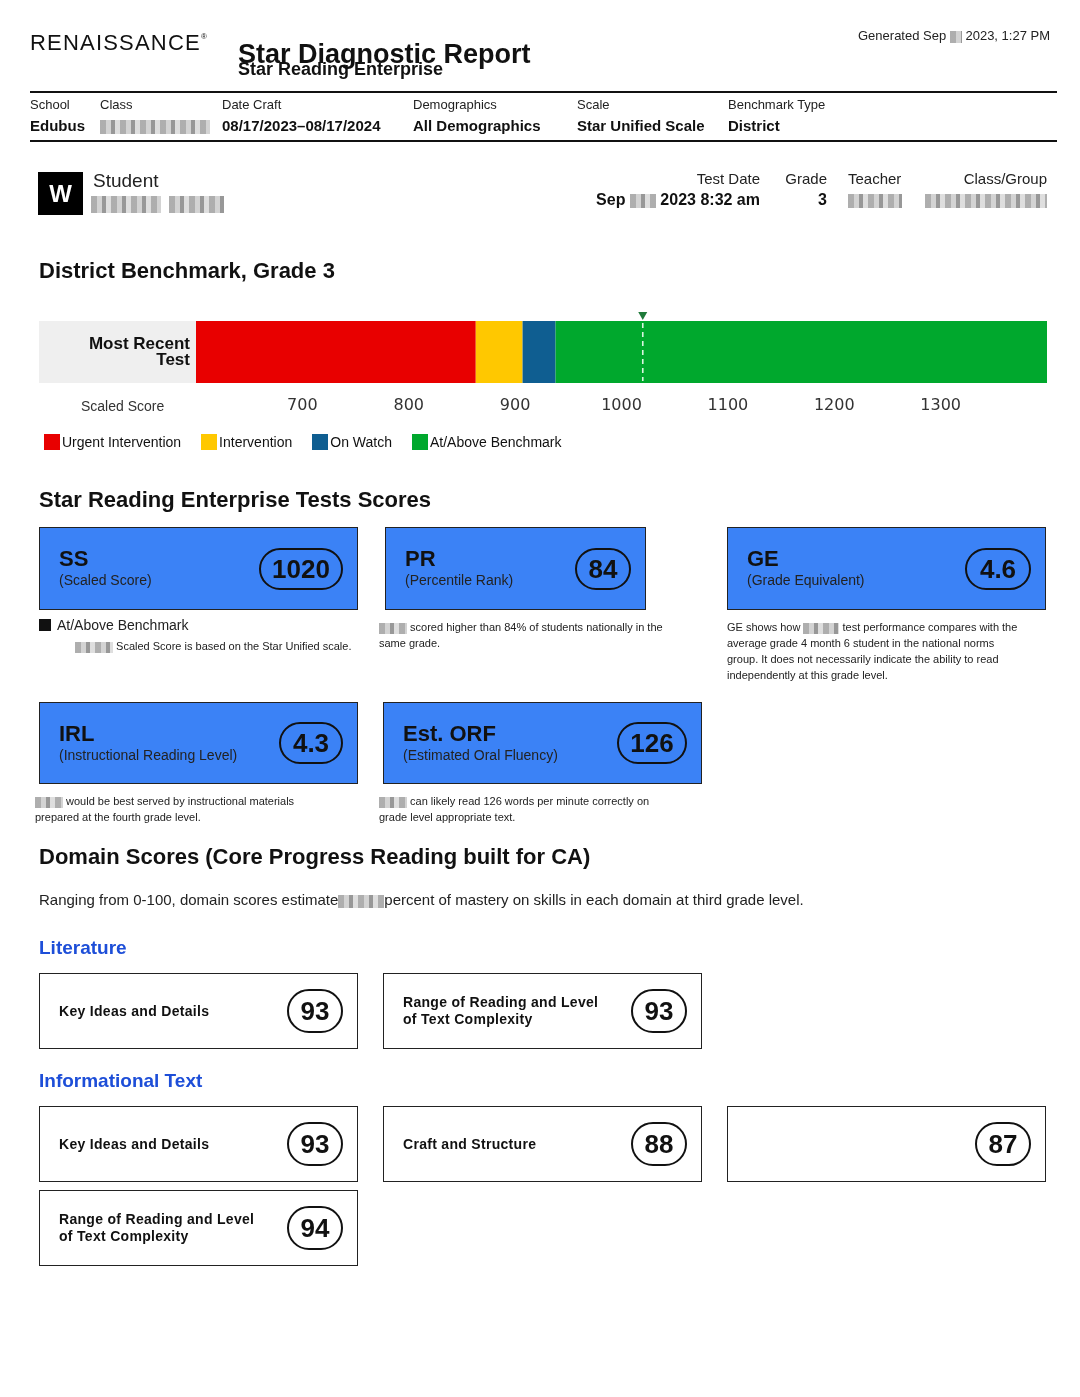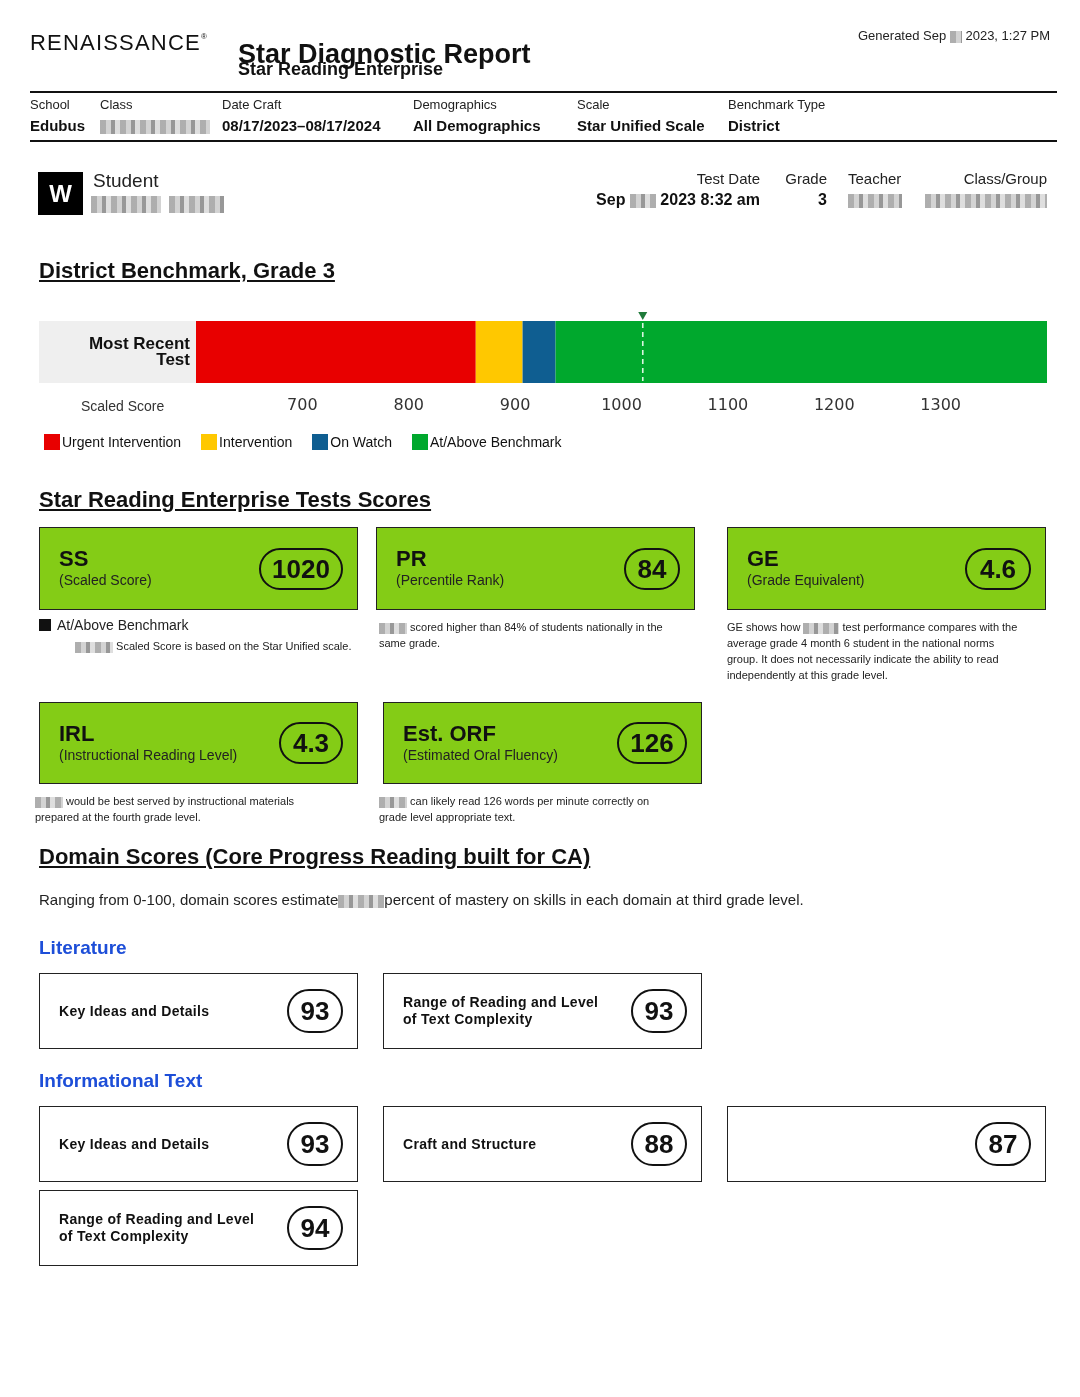--- a/index.html
+++ b/index.html
@@ -21,35 +21,35 @@
   .meta-value { font-size: 15px; font-weight: 700; display: block; margin-top: 5px; color: #111; }
 
   
   .initial-box { left: 38px; top: 172px; width: 45px; height: 43px; background: #000; color: #fff; font-size: 24px; font-weight: 700; display: flex; align-items: center; justify-content: center; }
   .student-label { left: 93px; top: 170px; font-size: 19px; color: #222; }
   .student-name { left: 91px; top: 195px; }
   .info-col { top: 170px; text-align: right; }
   .info-col .lbl { font-size: 15px; color: #222; display: block; }
   .info-col .val { font-size: 16px; font-weight: 700; display: block; margin-top: 4px; }
 
-  h2.section { position: absolute; font-size: 22px; font-weight: 700; color: #111; text-decoration: underline; }
+  h2.section { position: absolute; font-size: 22px; font-weight: 700; color: #111; }
   h3.sub { position: absolute; font-size: 19px; font-weight: 700; color: #1d4ed8; }
 
   
   .bench-wrap { left: 39px; top: 300px; width: 1020px; height: 160px; }
   .bench-label-bg { position: absolute; left: 0; top: 21px; width: 157px; height: 62px; background: #efefef; }
   .bench-label { position: absolute; left: 0; top: 36px; width: 151px; text-align: right; font-size: 17px; font-weight: 700; line-height: 16px; }
   #bench-svg { position: absolute; left: 0; top: 0; width: 1020px; height: 160px; }
 
   .legend { left: 44px; top: 434px; display: flex; gap: 0; font-size: 14px; }
   .legend-item { display: flex; align-items: center; margin-right: 20px; }
   .swatch { width: 16px; height: 16px; display: inline-block; margin-right: 2px; }
 
   
-  .card { position: absolute; border: 1.5px solid #222; background: #84cc16; }
+  .card { position: absolute; border: 1.5px solid #222; background: #3b82f6; }
   .card .abbr { position: absolute; left: 19px; top: 18px; font-size: 22px; font-weight: 700; }
   .card .full { position: absolute; left: 19px; top: 44px; font-size: 14px; color: #222; }
   .pill { position: absolute; border: 2px solid #111; border-radius: 22px; display: flex; align-items: center; justify-content: center; font-weight: 700; color: #111; }
   .note { position: absolute; font-size: 11px; color: #222; line-height: 16px; }
   .note.big { font-size: 14px; }
   .sq { display: inline-block; width: 12px; height: 12px; background: #111; margin-right: 6px; vertical-align: -1px; }
 
   .domain-card { position: absolute; border: 1.5px solid #222; width: 319px; height: 76px; background: #fff; }
   .domain-card .dlabel { position: absolute; left: 19px; top: 50%; transform: translateY(-50%); font-size: 14px; font-weight: 700; line-height: 17px; width: 210px; letter-spacing: 0.3px; }
   .domain-card .pill { right: 14px; top: 15px; width: 56px; height: 44px; font-size: 26px; }
@@ -169,21 +169,21 @@
 <h2 class="section" style="left:39px;top:487px;">Star Reading Enterprise Tests Scores</h2>
 
 <div class="card" style="left:39px;top:527px;width:319px;height:83px;">
   <div class="abbr">SS</div>
   <div class="full">(Scaled Score)</div>
   <div class="pill" style="right:14px;top:20px;width:84px;height:42px;font-size:26px;">1020</div>
 </div>
 <div class="note big" style="left:39px;top:617px;"><span class="sq"></span><span>At/Above Benchmark</span></div>
 <div class="note" style="left:35px;top:638px;padding-left:40px;"><span class="redact" style="width:38px;height:11px;"></span> <span>Scaled Score is based on the Star Unified scale.</span></div>
 
-<div class="card" style="left:376px;top:527px;width:319px;height:83px;">
+<div class="card" style="left:385px;top:527px;width:261px;height:83px;">
   <div class="abbr">PR</div>
   <div class="full">(Percentile Rank)</div>
   <div class="pill" style="right:14px;top:20px;width:56px;height:42px;font-size:26px;">84</div>
 </div>
 <div class="note" style="left:379px;top:619px;width:320px;"><span class="redact" style="width:28px;height:11px;"></span> <span>scored higher than 84% of students nationally in the</span><br><span>same grade.</span></div>
 
 <div class="card" style="left:727px;top:527px;width:319px;height:83px;">
   <div class="abbr">GE</div>
   <div class="full">(Grade Equivalent)</div>
   <div class="pill" style="right:14px;top:20px;width:66px;height:42px;font-size:26px;">4.6</div>

